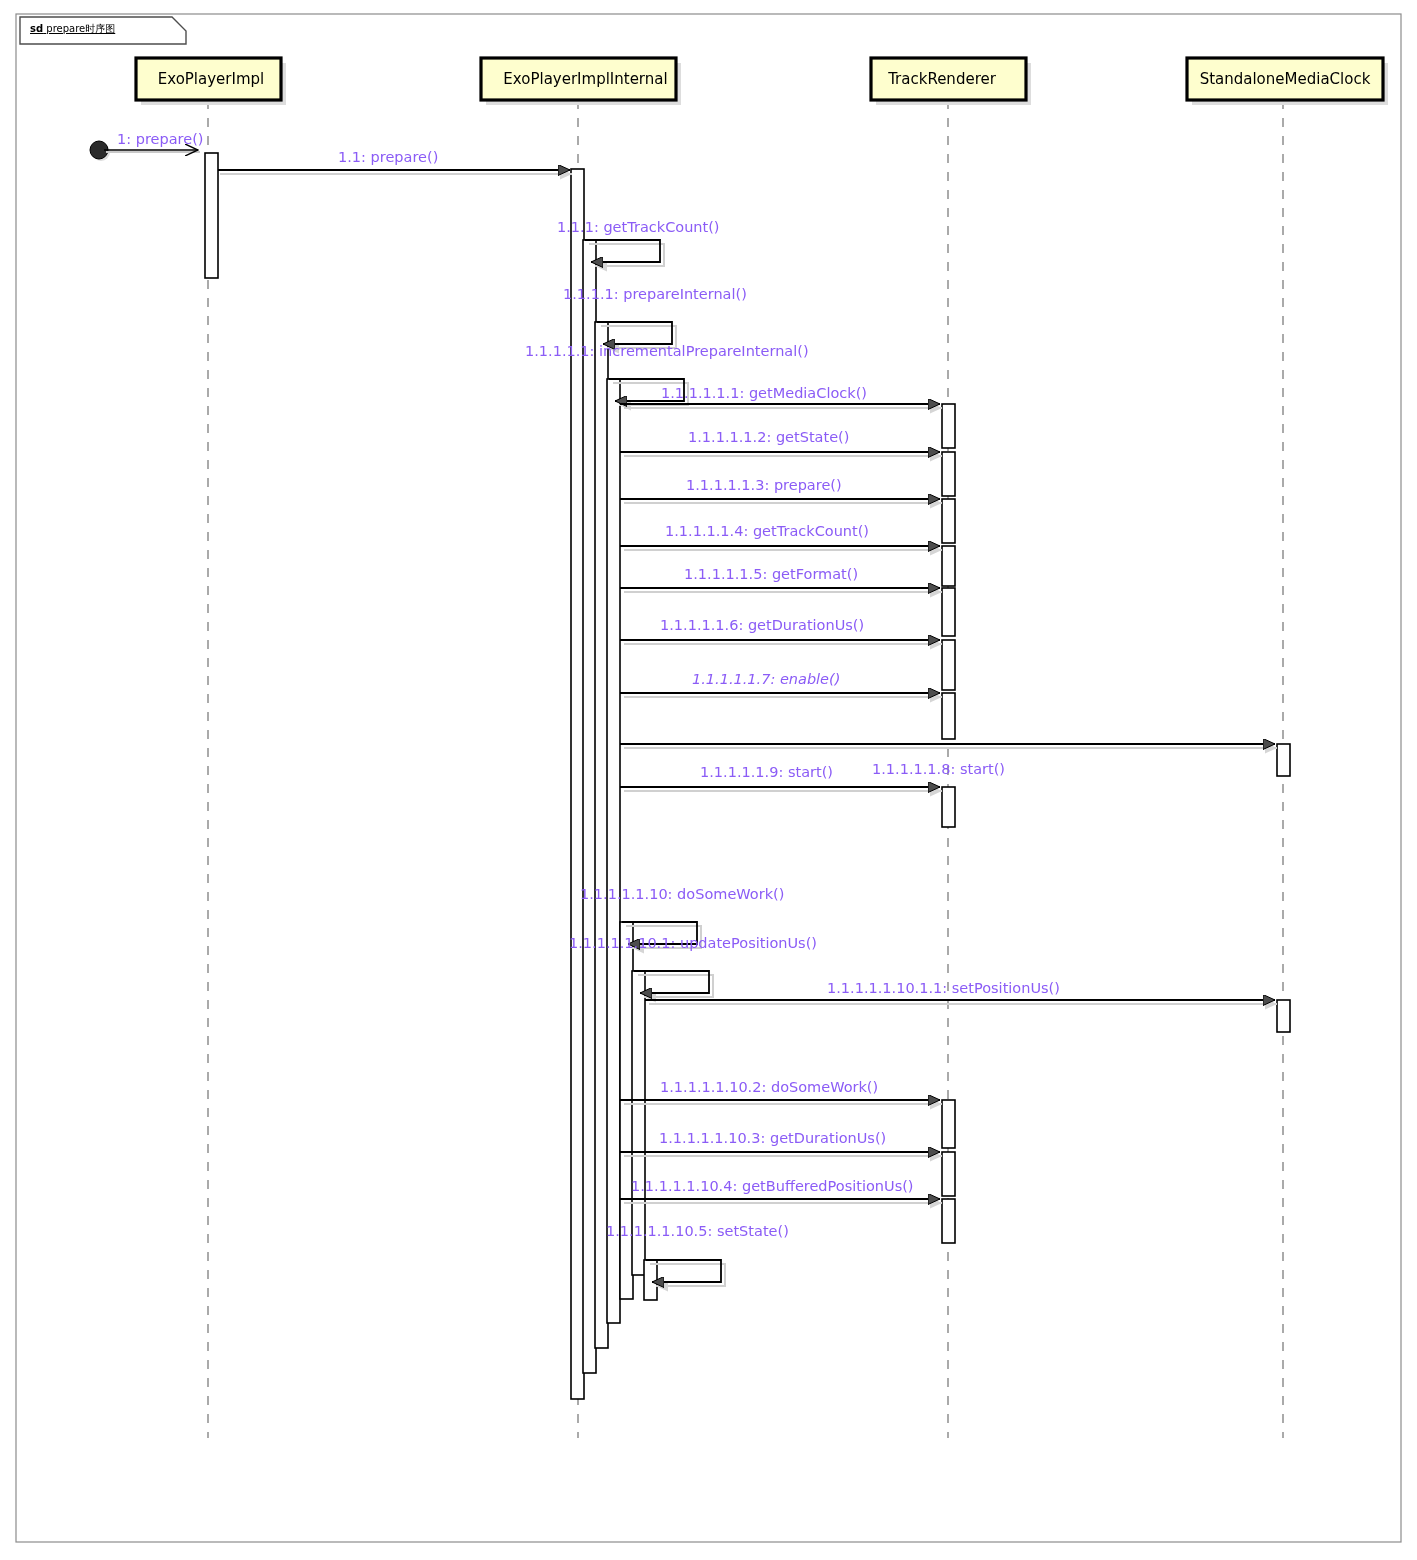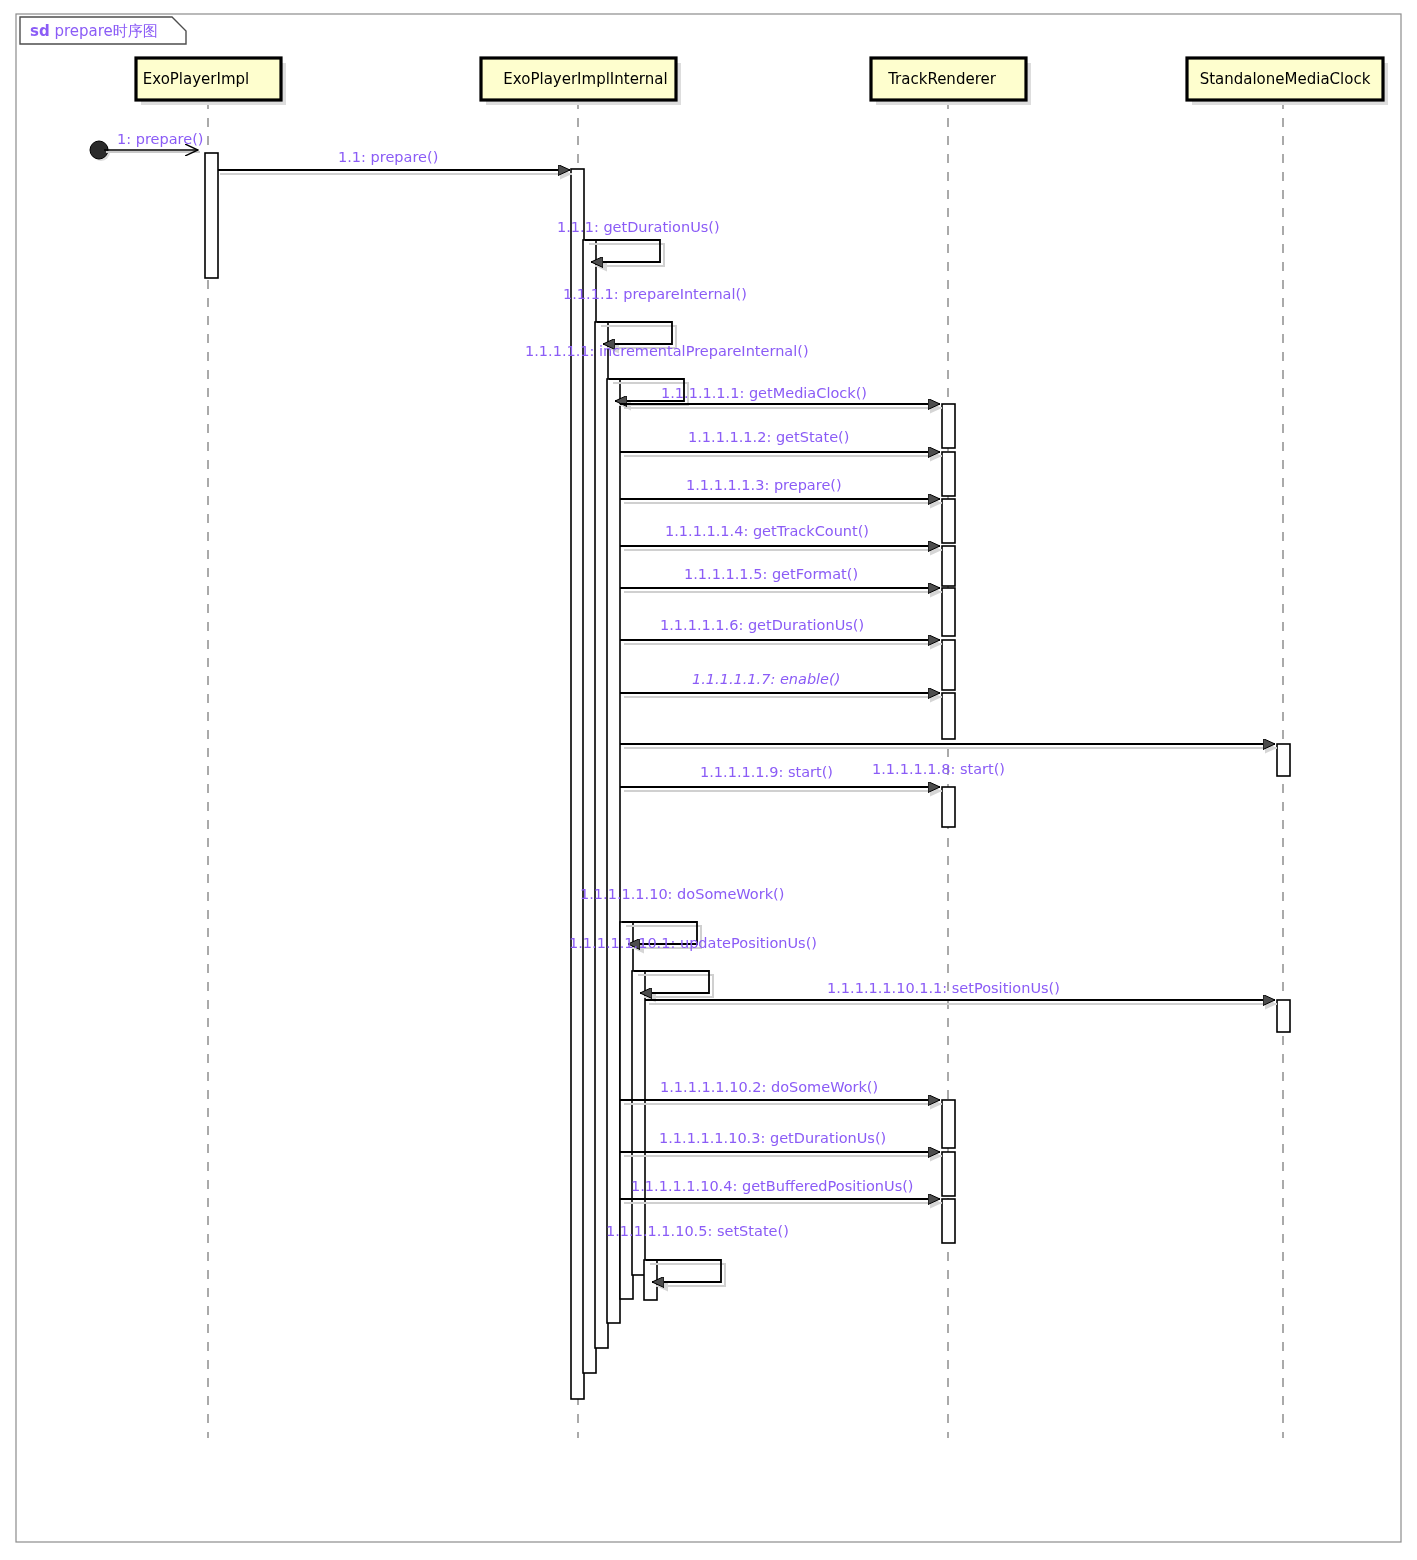--- a/index.html
+++ b/index.html
@@ -1,21 +1,21 @@
 <!DOCTYPE html>
 <html><head>
 <meta charset="utf-8">
 <style>
   html,body{margin:0;padding:0;background:#ffffff;}
   body{font-family:"DejaVu Sans","Liberation Sans",sans-serif;}
   #canvas{position:relative;width:1417px;height:1560px;background:#ffffff;overflow:hidden;}
   svg{position:absolute;left:0;top:0;}
   .lbl{position:absolute;font-size:14.5px;color:#8b5cf6;white-space:nowrap;line-height:1;}
   .plabel{position:absolute;font-size:15px;color:#000;white-space:nowrap;text-align:center;}
-  .frame-title{position:absolute;font-size:15px;color:#8b5cf6;white-space:nowrap;}
+  .frame-title{position:absolute;font-size:10px;color:#000000;white-space:nowrap;text-decoration:underline;}
   .frame-title b{font-weight:bold;}
 </style>
 </head>
 <body>
 
 <div id="canvas">
 
   <svg width="1417" height="1560">
     <defs>
       <marker id="solidArrow" markerWidth="13" markerHeight="11" refX="12" refY="5.5" orient="auto" markerUnits="userSpaceOnUse">
@@ -150,28 +150,28 @@
       <path d="M650,1264 L725,1264 L725,1286 L656,1286" fill="none" stroke="#D0D0D0" stroke-width="2" marker-end="url(#solidArrowShadow)"></path>
       <path d="M646,1260 L721,1260 L721,1282 L652,1282" fill="none" stroke="#000000" stroke-width="1.8" marker-end="url(#solidArrow)"></path>
     </g>
   </svg>
 
   <div class="frame-title" style="left:30px;top:22px;">
     <b>sd</b>
     <span>prepare时序图</span>
   </div>
 
-  <div class="plabel" style="left:136px;top:70px;width:120px;">ExoPlayerImpl</div>
+  <div class="plabel" style="left:136px;top:70px;width:120px;padding-left:15px;">ExoPlayerImpl</div>
   <div class="plabel" style="left:481px;top:70px;width:209px;">ExoPlayerImplInternal</div>
   <div class="plabel" style="left:871px;top:70px;width:142px;">TrackRenderer</div>
   <div class="plabel" style="left:1187px;top:70px;width:196px;">StandaloneMediaClock</div>
 
   <div class="lbl" style="left:117px;top:132px;">1: prepare()</div>
   <div class="lbl" style="left:338px;top:150px;">1.1: prepare()</div>
-  <div class="lbl" style="left:557px;top:220px;">1.1.1: getDurationUs()</div>
+  <div class="lbl" style="left:557px;top:220px;">1.1.1: getTrackCount()</div>
   <div class="lbl" style="left:563px;top:287px;">1.1.1.1: prepareInternal()</div>
   <div class="lbl" style="left:525px;top:344px;">1.1.1.1.1: incrementalPrepareInternal()</div>
   <div class="lbl" style="left:661px;top:386px;">1.1.1.1.1.1: getMediaClock()</div>
   <div class="lbl" style="left:688px;top:430px;">1.1.1.1.1.2: getState()</div>
   <div class="lbl" style="left:686px;top:478px;">1.1.1.1.1.3: prepare()</div>
   <div class="lbl" style="left:665px;top:524px;">1.1.1.1.1.4: getTrackCount()</div>
   <div class="lbl" style="left:684px;top:567px;">1.1.1.1.1.5: getFormat()</div>
   <div class="lbl" style="left:660px;top:618px;">1.1.1.1.1.6: getDurationUs()</div>
   <div class="lbl" style="left:692px;top:672px;font-style:italic;">1.1.1.1.1.7: enable()</div>
   <div class="lbl" style="left:872px;top:722px;margin-top:40px;">1.1.1.1.1.8: start()</div>

